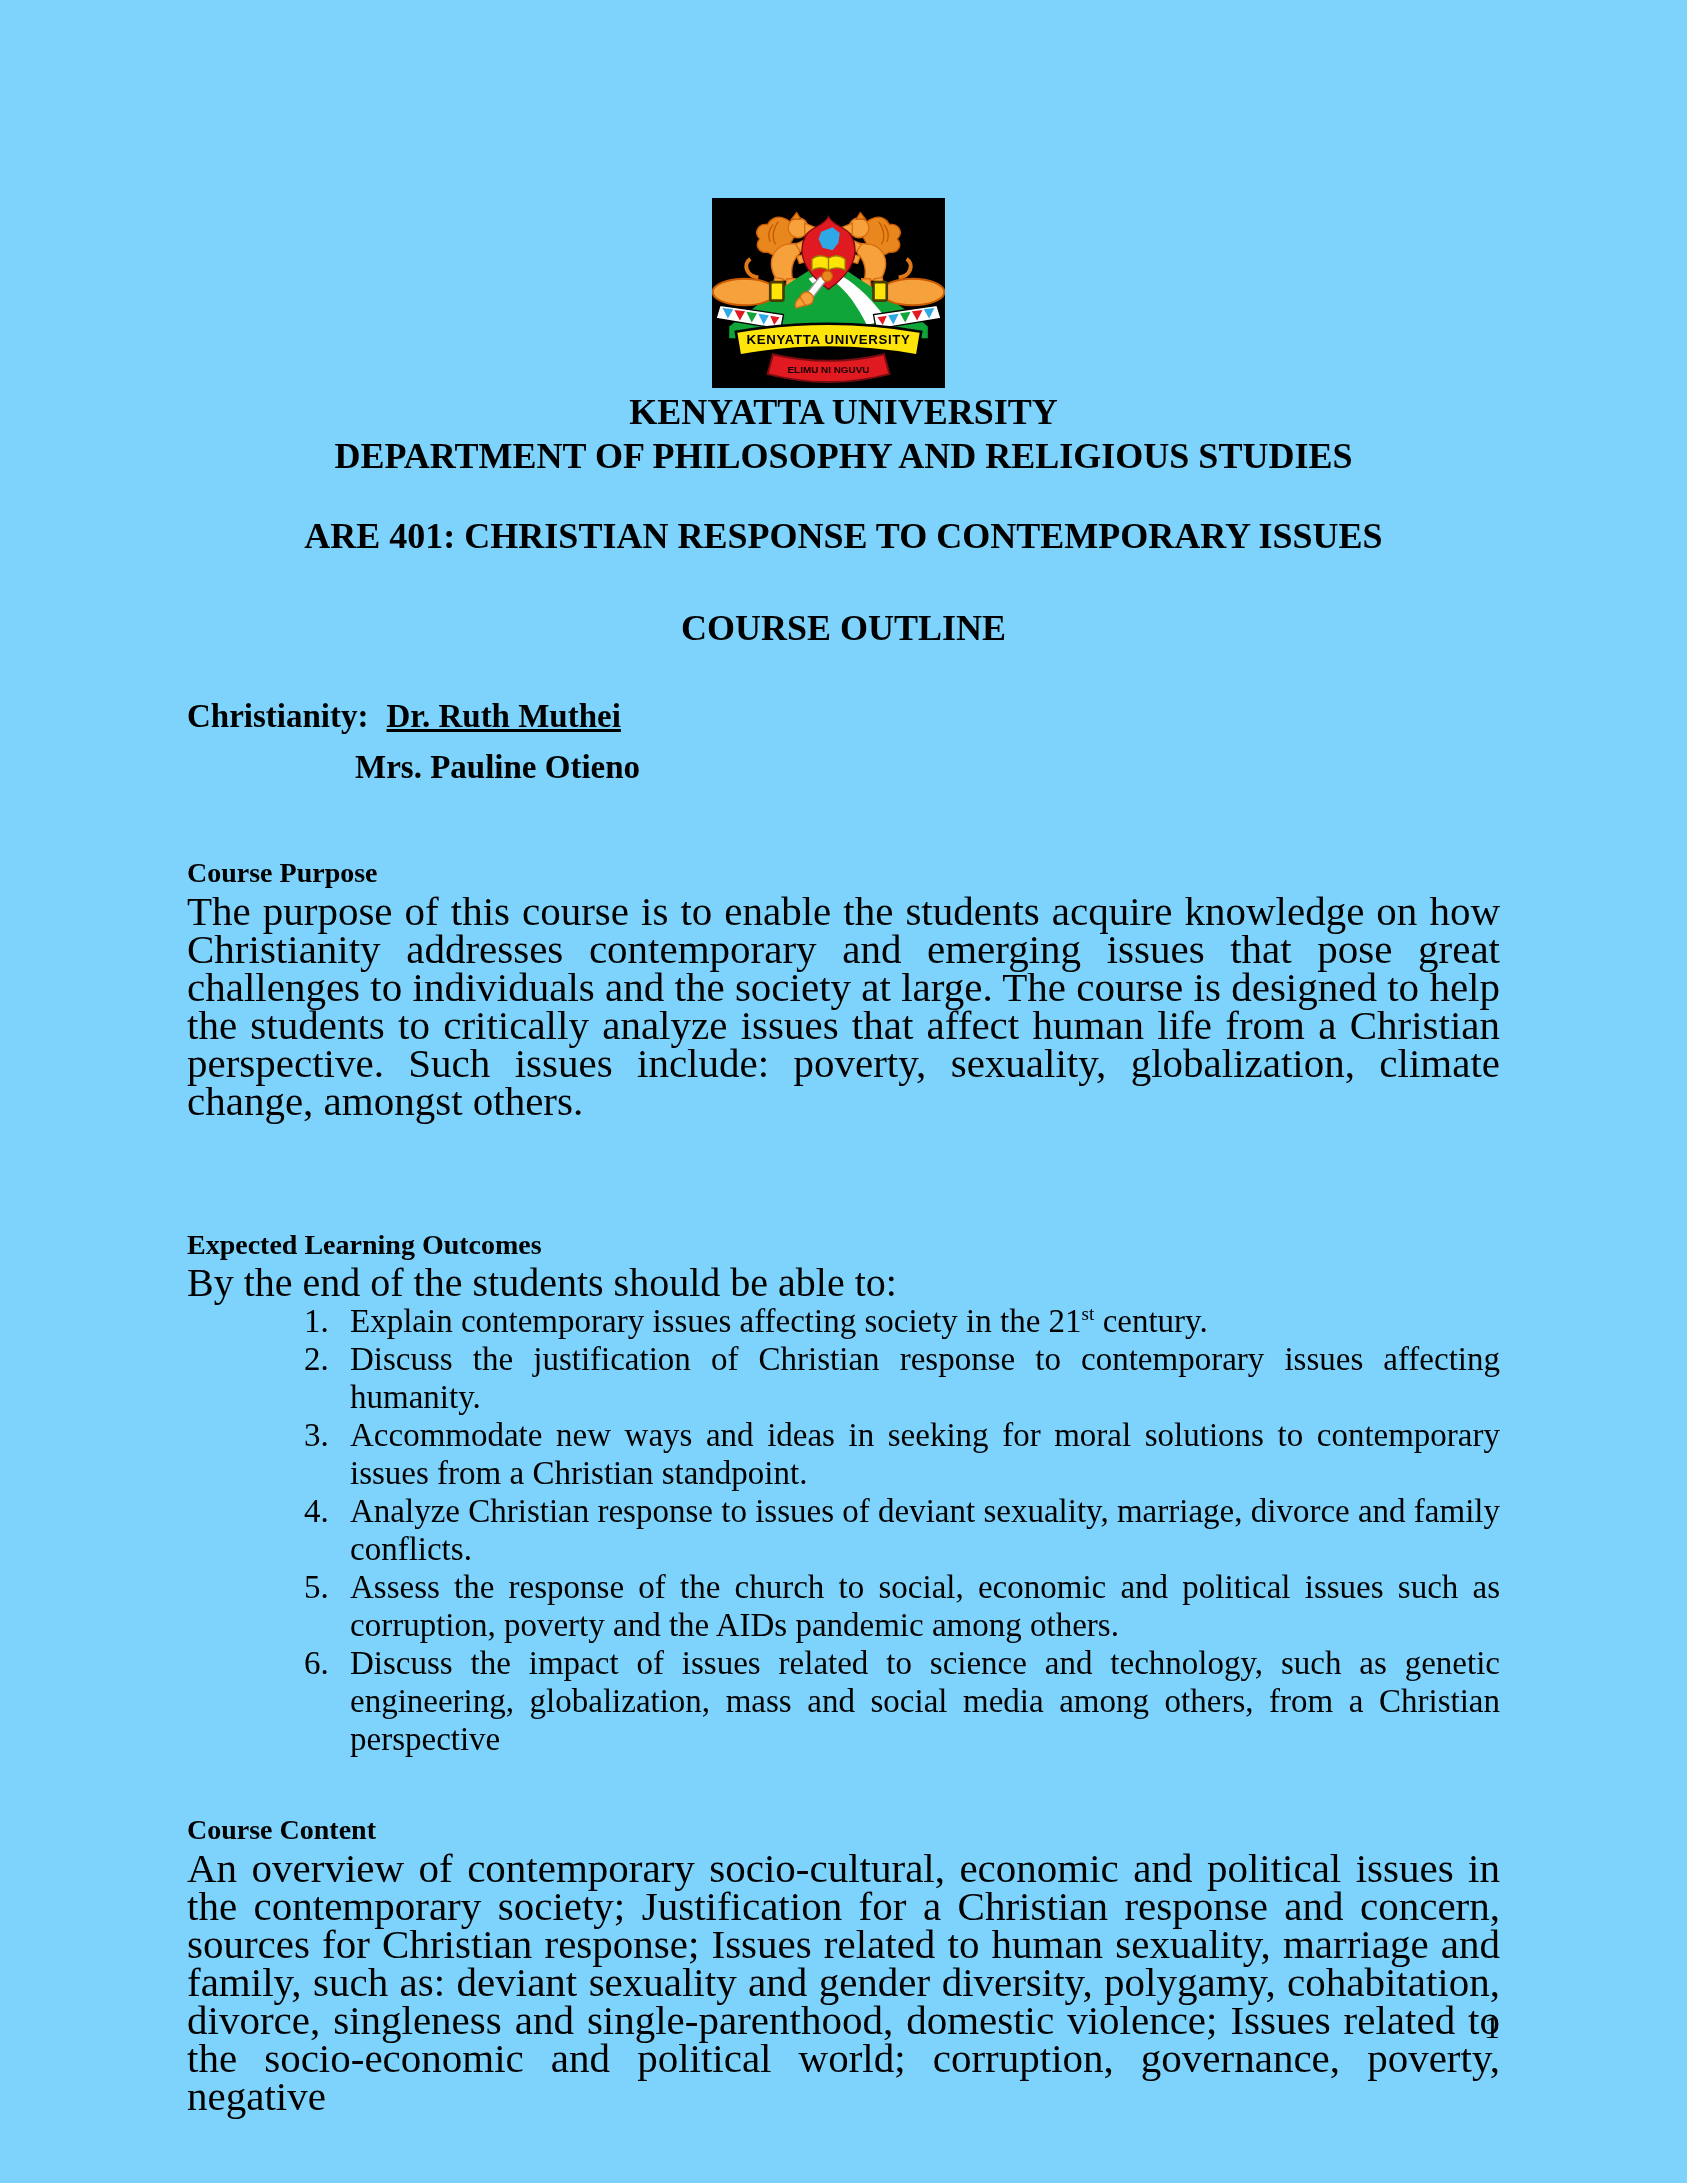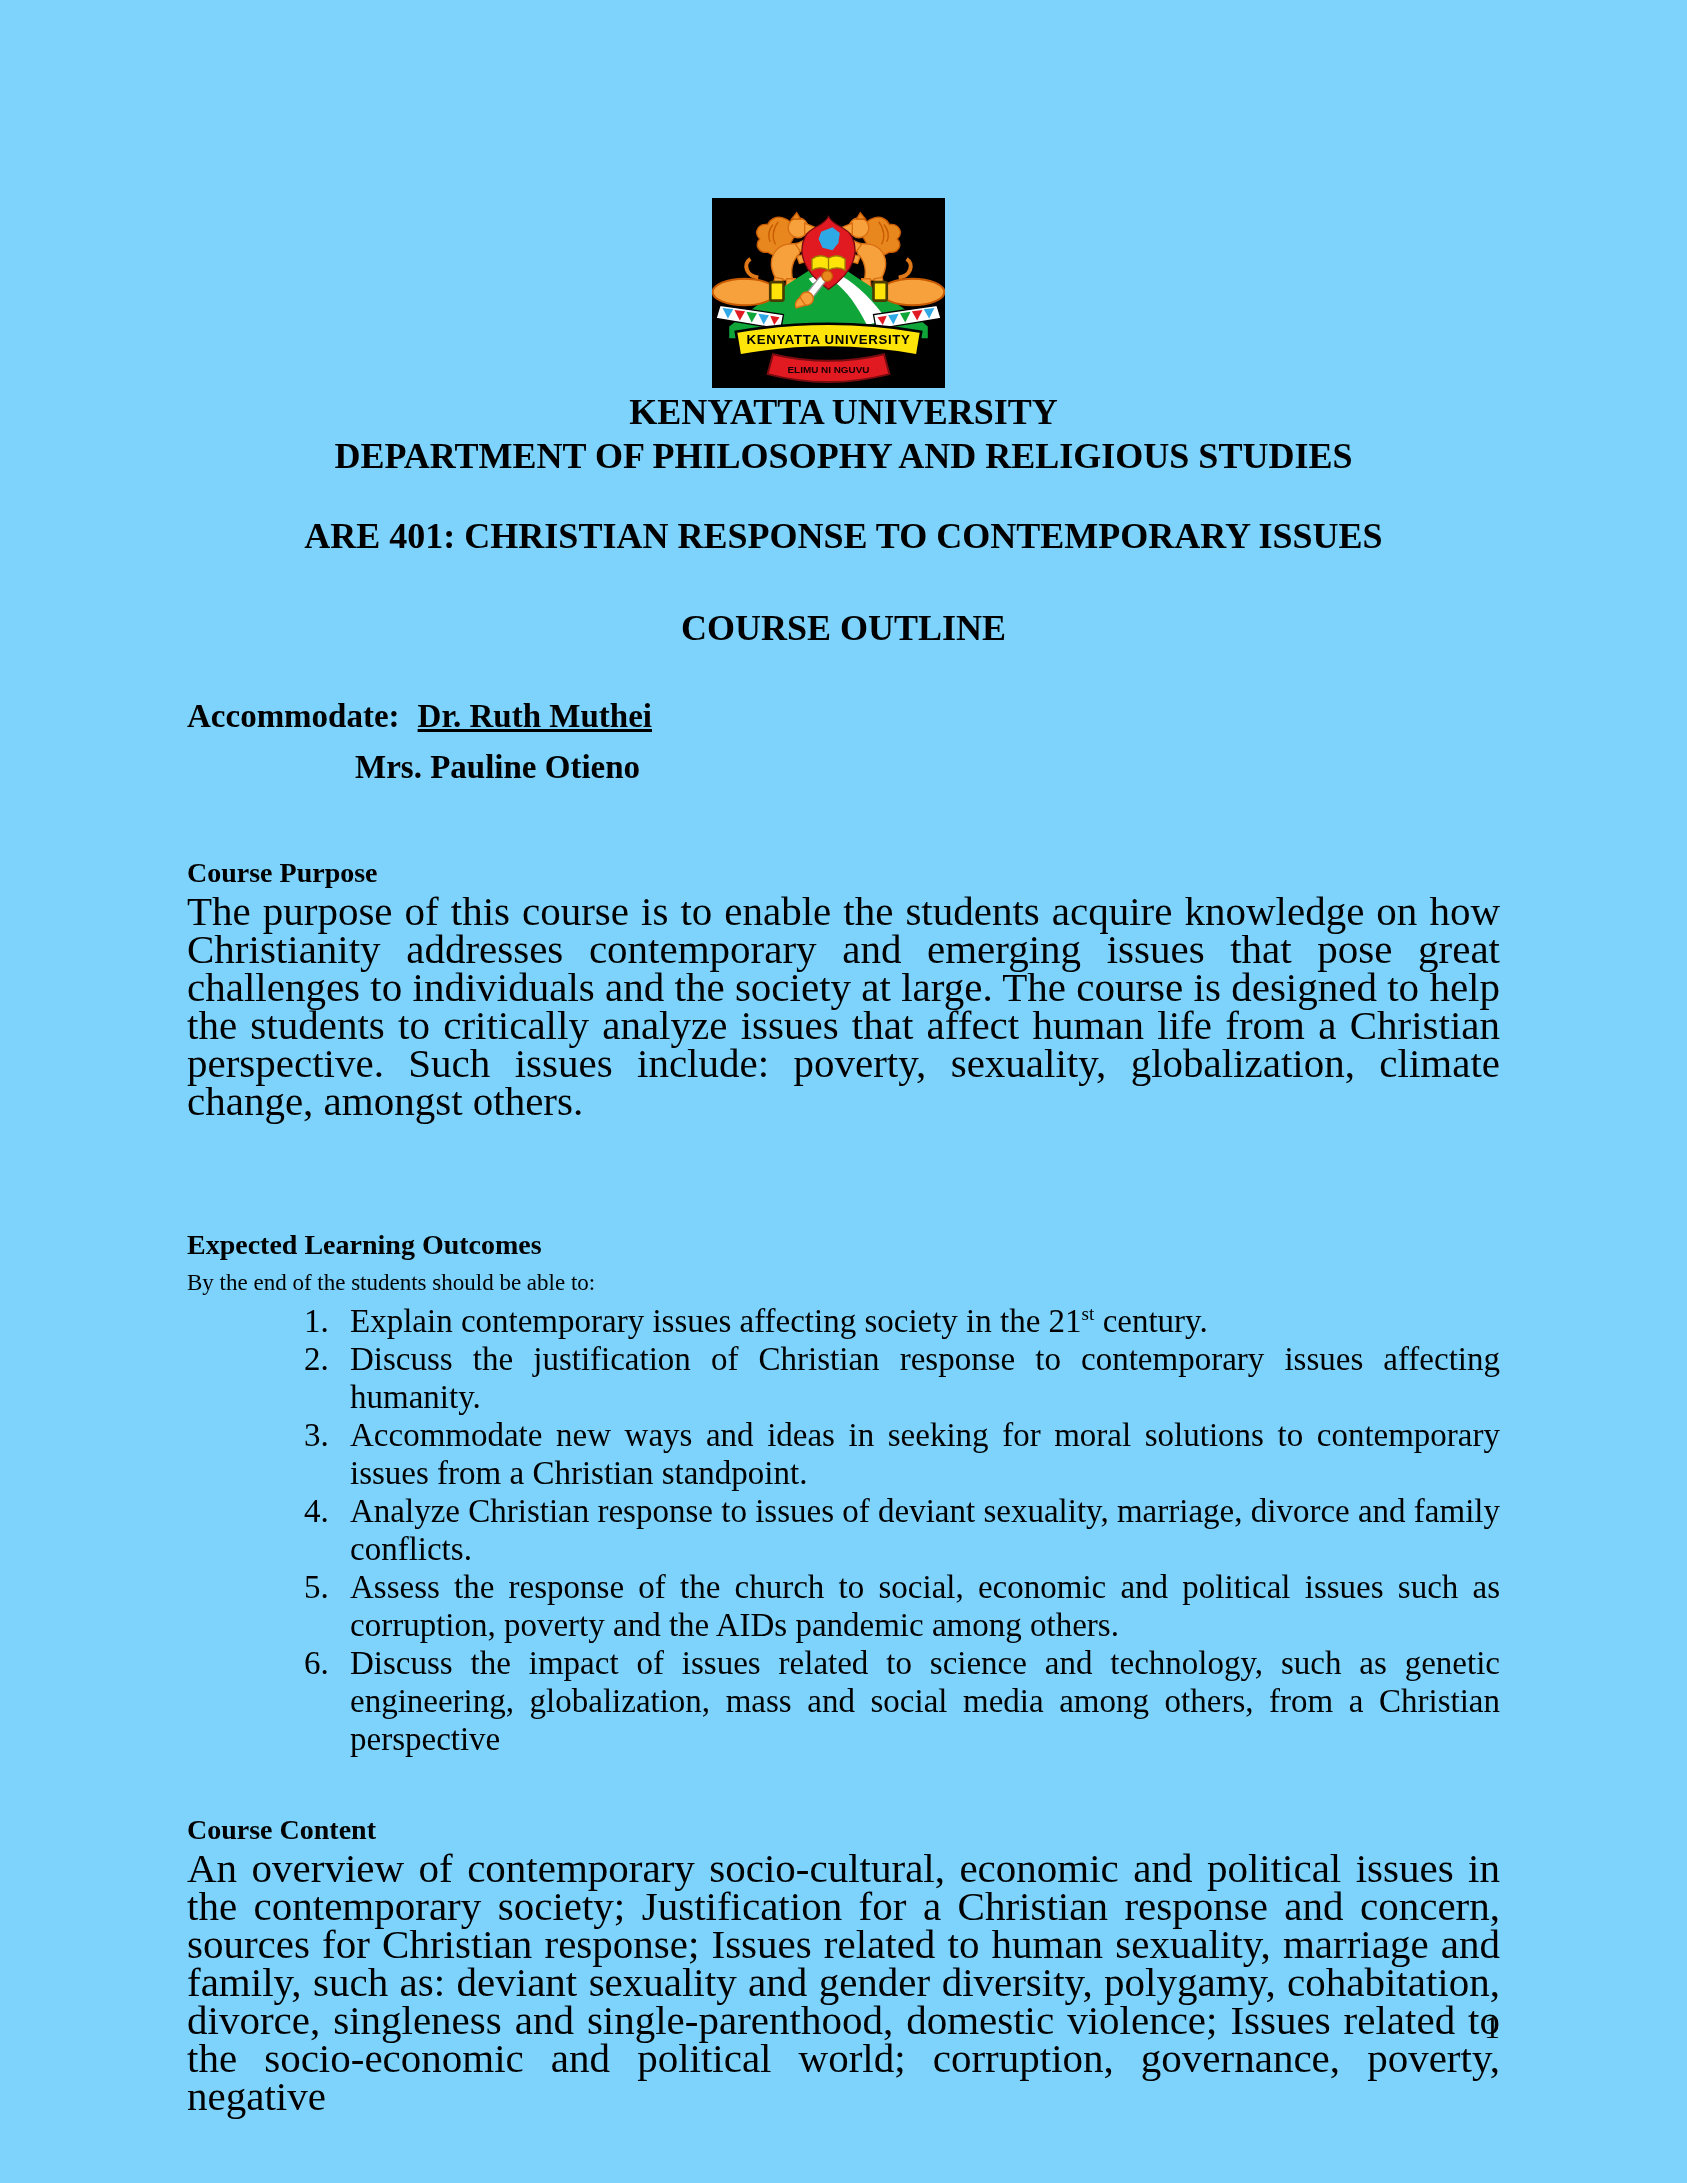--- a/index.html
+++ b/index.html
@@ -33,21 +33,21 @@
     font-size:28px;line-height:38px;font-weight:bold;margin:0;
   }
   .mt-purpose{margin-top:61px;}
   .mt-outcomes{margin-top:106px;}
   .mt-content{margin-top:53px;}
   p.body{
     font-size:41px;line-height:38px;margin:0;
     text-align:justify;
   }
   p.body.justify-last{text-align-last:justify;}
-  .intro-line{font-size:23px;line-height:38px;}
+  .intro-line{font-size:40px;line-height:38px;}
   .outcomes-list{margin-left:163px;}
   .outcome{
     position:relative;
     font-size:33px;line-height:38px;
     text-align:justify;
   }
   .outcome .num{position:absolute;left:-46px;text-align:left;}
   sup{font-size:0.58em;vertical-align:super;line-height:0;}
   .page-num{
     position:absolute;top:2010px;right:187px;
@@ -128,21 +128,21 @@
         </g>
       </svg>
     </div>
 
     <h1>KENYATTA UNIVERSITY</h1>
     <h1>DEPARTMENT OF PHILOSOPHY AND RELIGIOUS STUDIES</h1>
     <h1 class="h-gap1">ARE 401: CHRISTIAN RESPONSE TO CONTEMPORARY ISSUES</h1>
     <h1 class="h-gap2">COURSE OUTLINE</h1>
 
     <div class="instructors">
-      <div><span>Accommodate:</span><span class="iname">Dr. Ruth Muthei</span></div>
+      <div><span>Christianity:</span><span class="iname">Dr. Ruth Muthei</span></div>
       <div class="iline2">Mrs. Pauline Otieno</div>
     </div>
 
     <h2 class="mt-purpose">Course Purpose</h2>
     <p class="body">The purpose of this course is to enable the students acquire knowledge on how Christianity addresses contemporary and emerging issues that pose great challenges to individuals and the society at large. The course is designed to help the students to critically analyze issues that affect human life from a Christian perspective. Such issues include: poverty, sexuality, globalization, climate change, amongst others.</p>
 
     <h2 class="mt-outcomes">Expected Learning Outcomes</h2>
     <div class="intro-line">By the end of the students should be able to:</div>
     <div class="outcomes-list">
         <div class="outcome"><span class="num">1.</span><span>Explain contemporary issues affecting society in the 21<sup>st</sup> century.</span></div>

